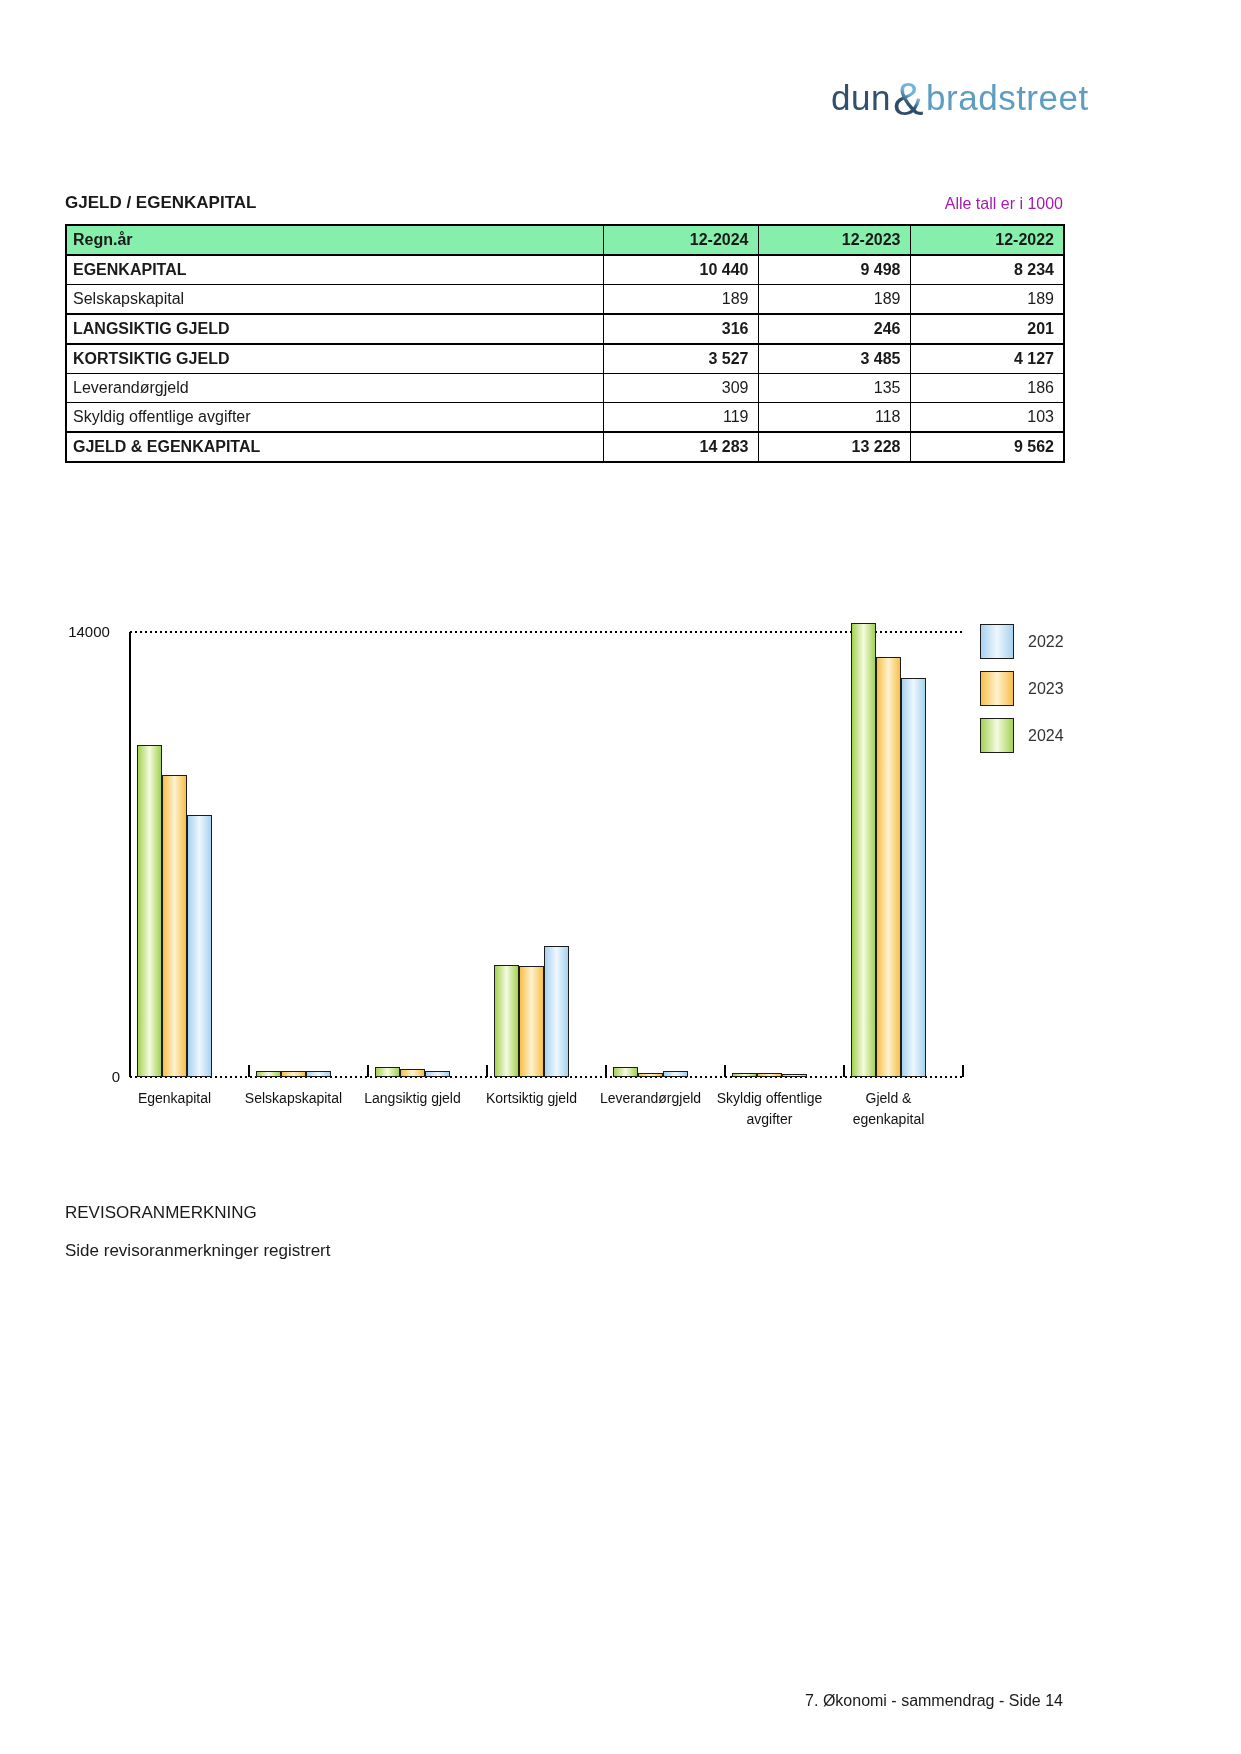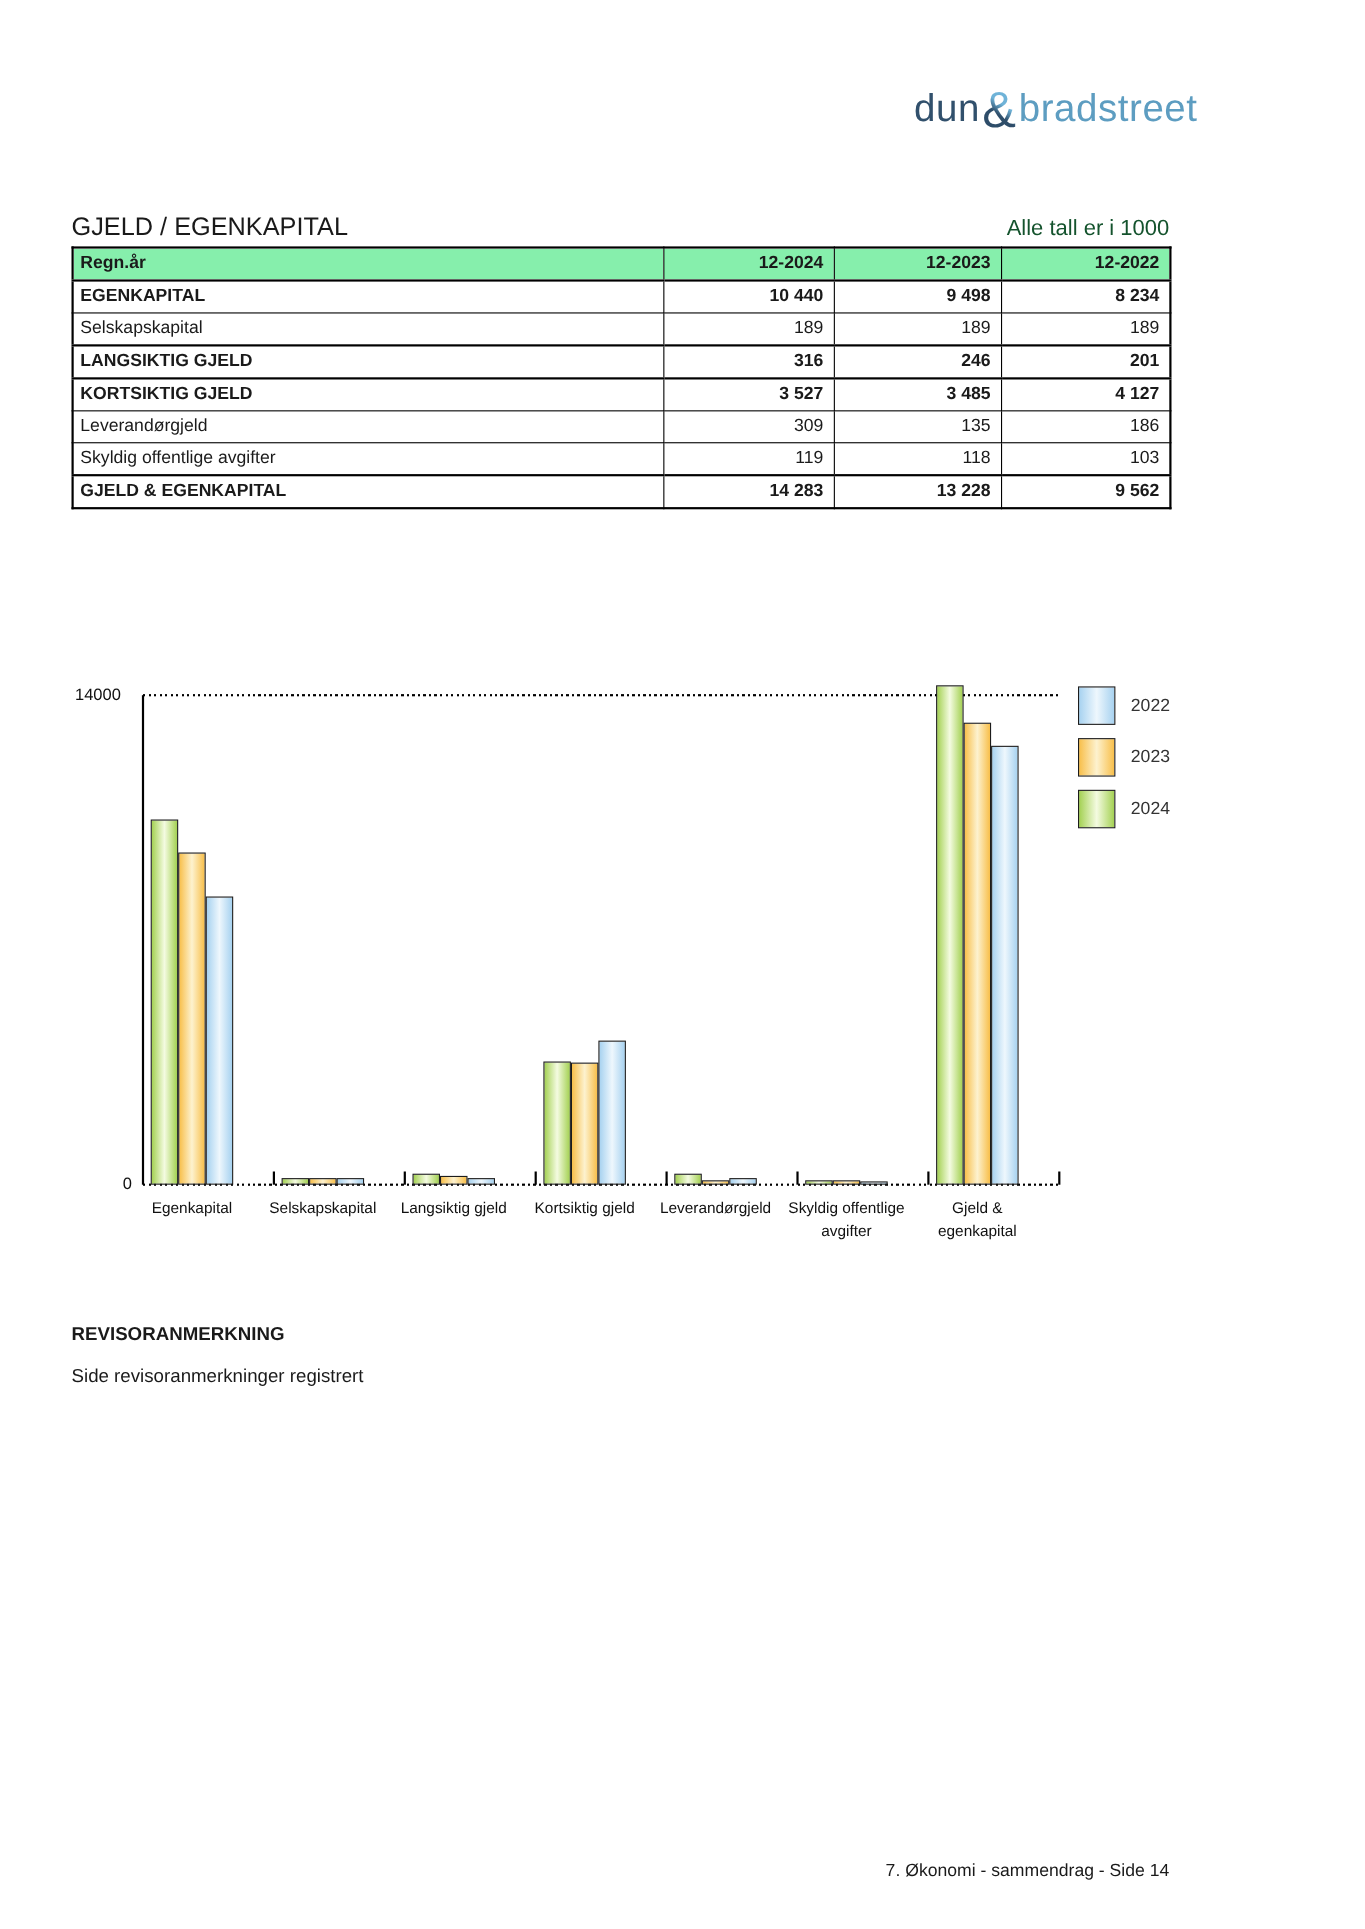--- a/index.html
+++ b/index.html
@@ -20,34 +20,34 @@
     margin:0 2px;
     vertical-align:-5px;
     background:linear-gradient(215deg,#6fb3d8 42%,#2e4d69 58%);
     -webkit-background-clip:text;
     background-clip:text;
     color:transparent;
   }
   .logo .w2{color:#5d9dc1;}
   
   .section-head{position:absolute;left:65px;top:193px;width:998px;display:flex;justify-content:space-between;align-items:flex-end;}
-  .section-title{font-size:23px;font-weight:normal;}
-  .unit-note{font-size:20px;color:#14532d;}
+  .section-title{font-size:17px;font-weight:bold;}
+  .unit-note{font-size:16px;color:#a21caf;}
   
   .fin-table{position:absolute;left:65px;top:224px;width:998px;border-collapse:collapse;border:2px solid #000;table-layout:fixed;}
   .fin-table td{border:1px solid #000;height:28px;font-size:16px;padding:0 9px 0 6px;white-space:nowrap;overflow:hidden;}
   .fin-table td.num{text-align:right;}
   .fin-table tr.head td{background:#86efac;font-weight:bold;}
   .fin-table tr.major td{font-weight:bold;border-top:2px solid #000;}
   col.c0{width:537px;} col.c1{width:155px;} col.c2{width:152px;} col.c3{width:154px;}
   
   .chart{position:absolute;left:0;top:560px;width:1241px;height:600px;}
   .chart div{position:absolute;}
   
-  .rev-head{position:absolute;left:65px;top:1203px;font-size:17px;font-weight:bold;}
+  .rev-head{position:absolute;left:65px;top:1203px;font-size:17px;font-weight:normal;}
   .rev-body{position:absolute;left:65px;top:1241px;font-size:17px;}
   
   .footer{position:absolute;left:65px;top:1692px;width:998px;text-align:right;font-size:16px;color:#1a1a1a;}
 </style>
 </head>
 <body>
 
 <div class="page">
 
   <div class="logo"><span class="w1">dun</span><span class="amp">&amp;</span><span class="w2">bradstreet</span></div>

